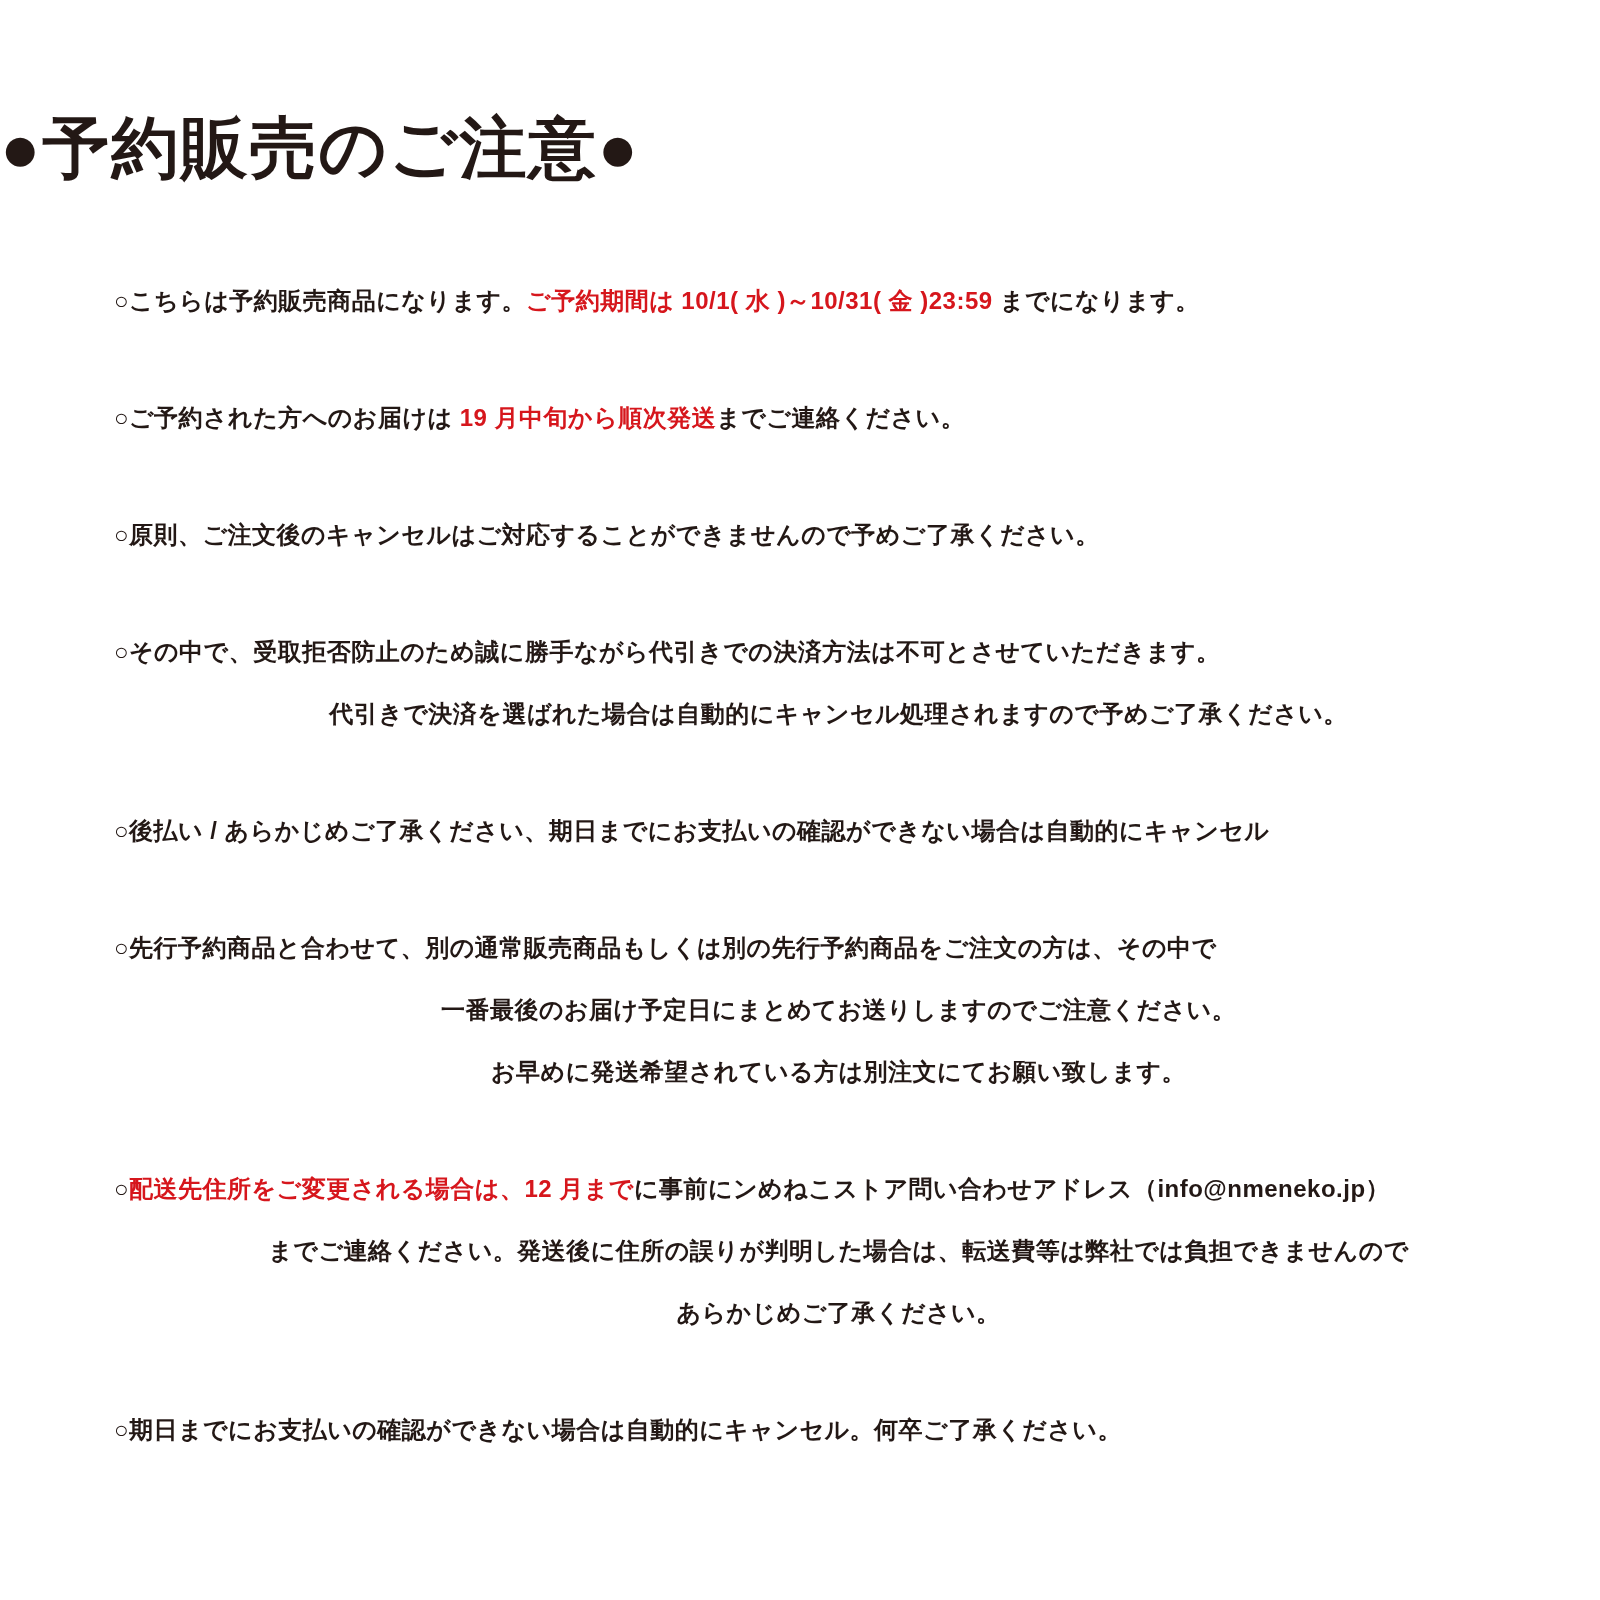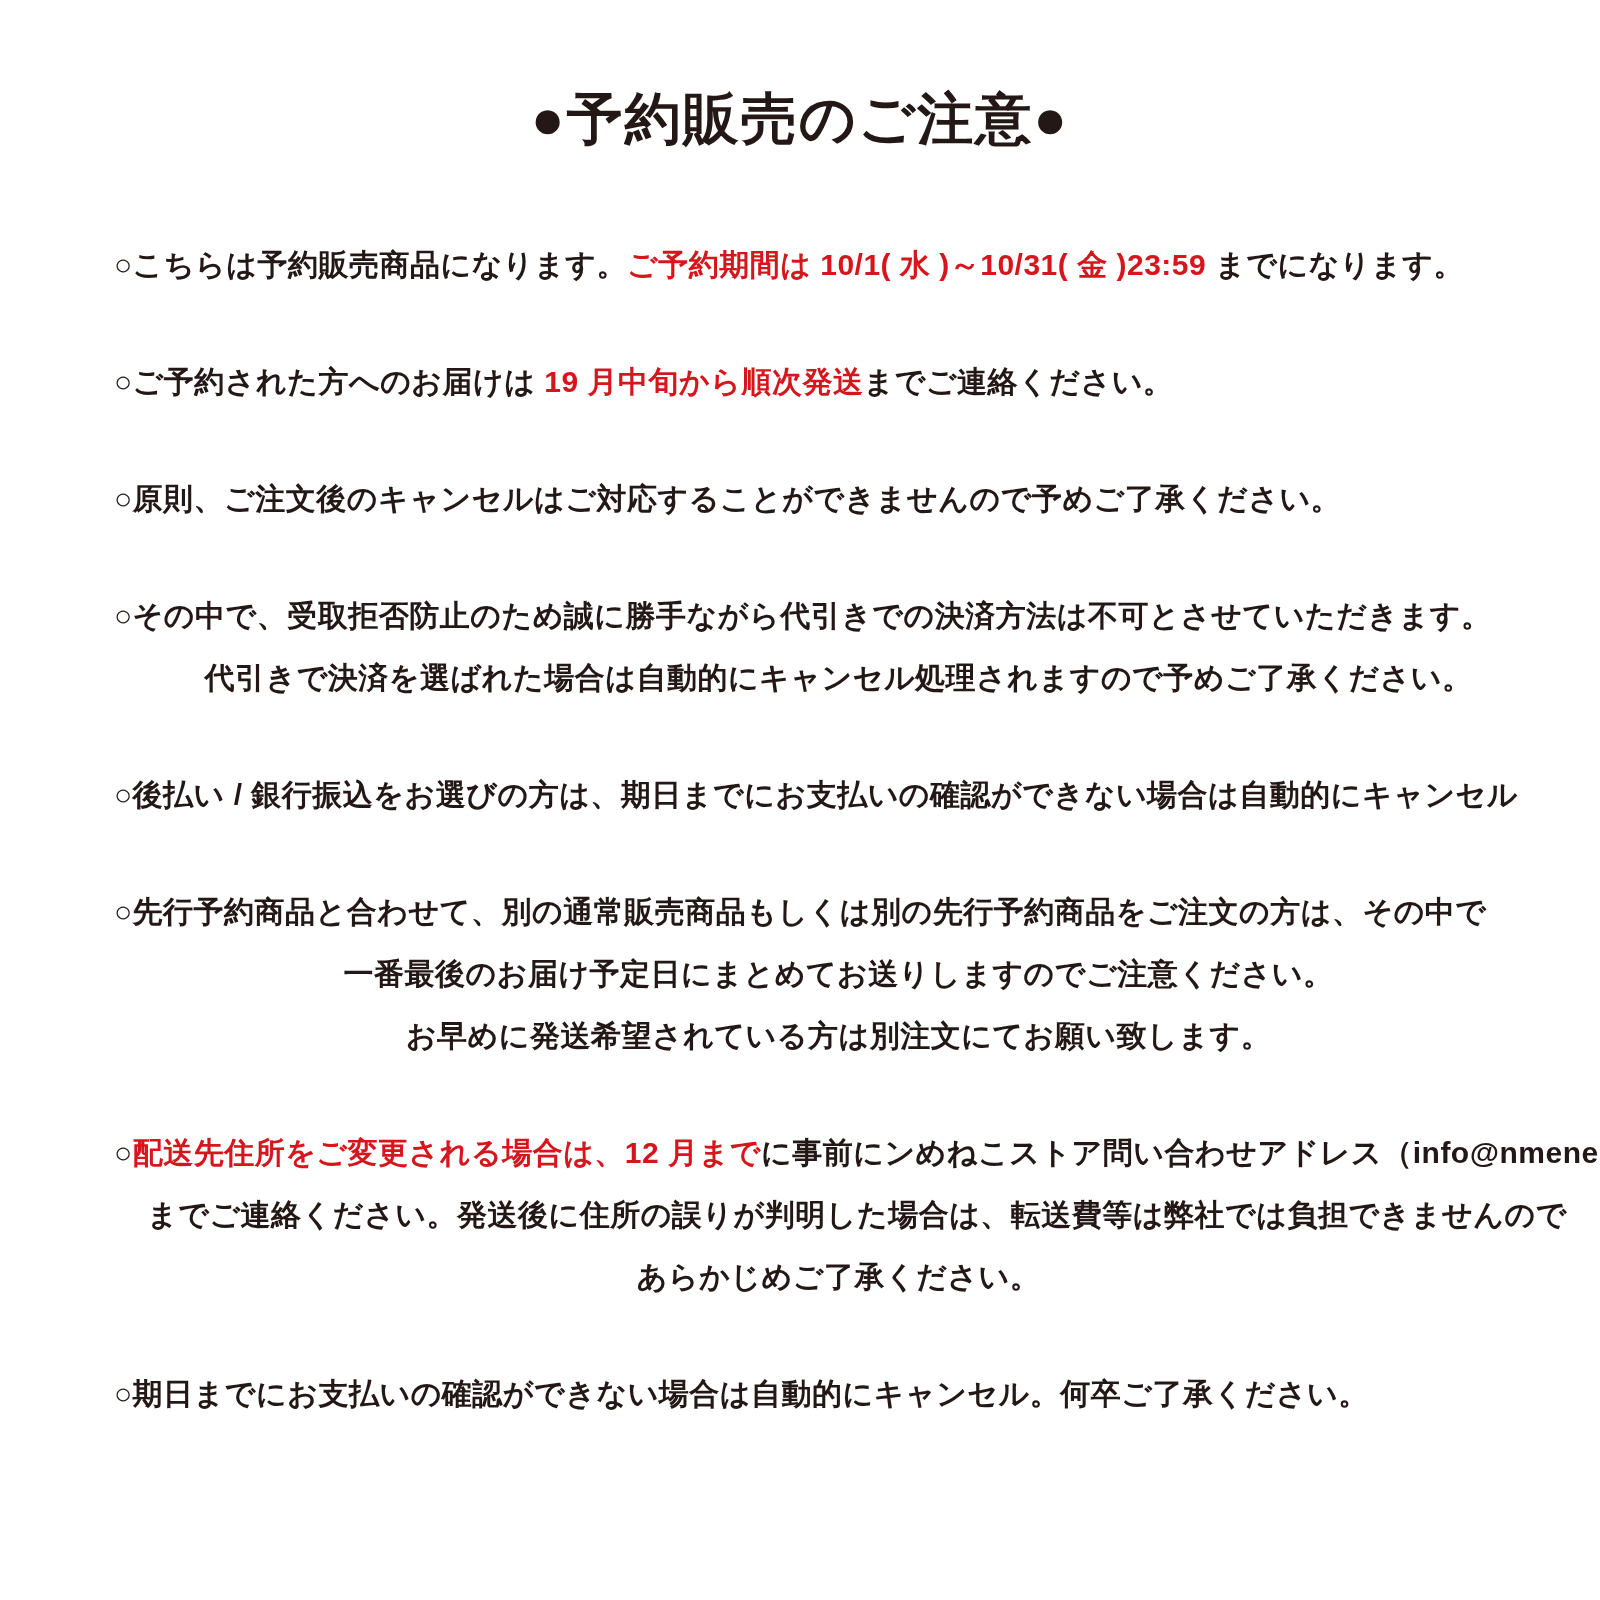--- a/index.html
+++ b/index.html
@@ -17,36 +17,36 @@
     font-family: "Liberation Sans", "DejaVu Sans", sans-serif;
     overflow: hidden;
   }
   .page {
     position: relative;
     width: 1600px;
     height: 1600px;
     background: var(--bg);
   }
   .title {
-    padding-top: 84px;
-    text-align: center;
-    font-size: 56px;
+    padding-top: 106px;
+    text-align: left;
+    font-size: 67px;
     line-height: 1.25;
     font-weight: 900;
     letter-spacing: 2px;
     color: var(--ink);
   }
   .notice-list {
     margin: 80px 70px 0 114px;
   }
   .notice {
     margin-bottom: 55px;
   }
   .line {
-    font-size: 30px;
+    font-size: 24px;
     font-weight: 700;
     line-height: 62px;
     color: var(--ink);
     letter-spacing: 0.5px;
     white-space: nowrap;
   }
   .line.cont {
     padding-left: 33px;
     text-align: center;
   }
@@ -67,21 +67,21 @@
         <div class="line"><span class="seg-ink">○ご予約された方へのお届けは </span><span class="seg-red">19 月中旬から順次発送</span><span class="seg-ink">までご連絡ください。</span></div>
       </div>
       <div class="notice">
         <div class="line"><span class="seg-ink">○原則、ご注文後のキャンセルはご対応することができませんので予めご了承ください。</span></div>
       </div>
       <div class="notice">
         <div class="line"><span class="seg-ink">○その中で、受取拒否防止のため誠に勝手ながら代引きでの決済方法は不可とさせていただきます。</span></div>
         <div class="line cont"><span class="seg-ink">代引きで決済を選ばれた場合は自動的にキャンセル処理されますので予めご了承ください。</span></div>
       </div>
       <div class="notice">
-        <div class="line"><span class="seg-ink">○後払い / 銀行振込をお選びの方は、期日までにお支払いの確認ができない場合は自動的にキャンセル</span></div>
+        <div class="line"><span class="seg-ink">○後払い / あらかじめご了承ください、期日までにお支払いの確認ができない場合は自動的にキャンセル</span></div>
       </div>
       <div class="notice">
         <div class="line"><span class="seg-ink">○先行予約商品と合わせて、別の通常販売商品もしくは別の先行予約商品をご注文の方は、その中で</span></div>
         <div class="line cont"><span class="seg-ink">一番最後のお届け予定日にまとめてお送りしますのでご注意ください。</span></div>
         <div class="line cont"><span class="seg-ink">お早めに発送希望されている方は別注文にてお願い致します。</span></div>
       </div>
       <div class="notice">
         <div class="line"><span class="seg-ink">○</span><span class="seg-red">配送先住所をご変更される場合は、12 月まで</span><span class="seg-ink">に事前にンめねこストア問い合わせアドレス（info@nmeneko.jp）</span></div>
         <div class="line cont"><span class="seg-ink">までご連絡ください。発送後に住所の誤りが判明した場合は、転送費等は弊社では負担できませんので</span></div>
         <div class="line cont"><span class="seg-ink">あらかじめご了承ください。</span></div>

